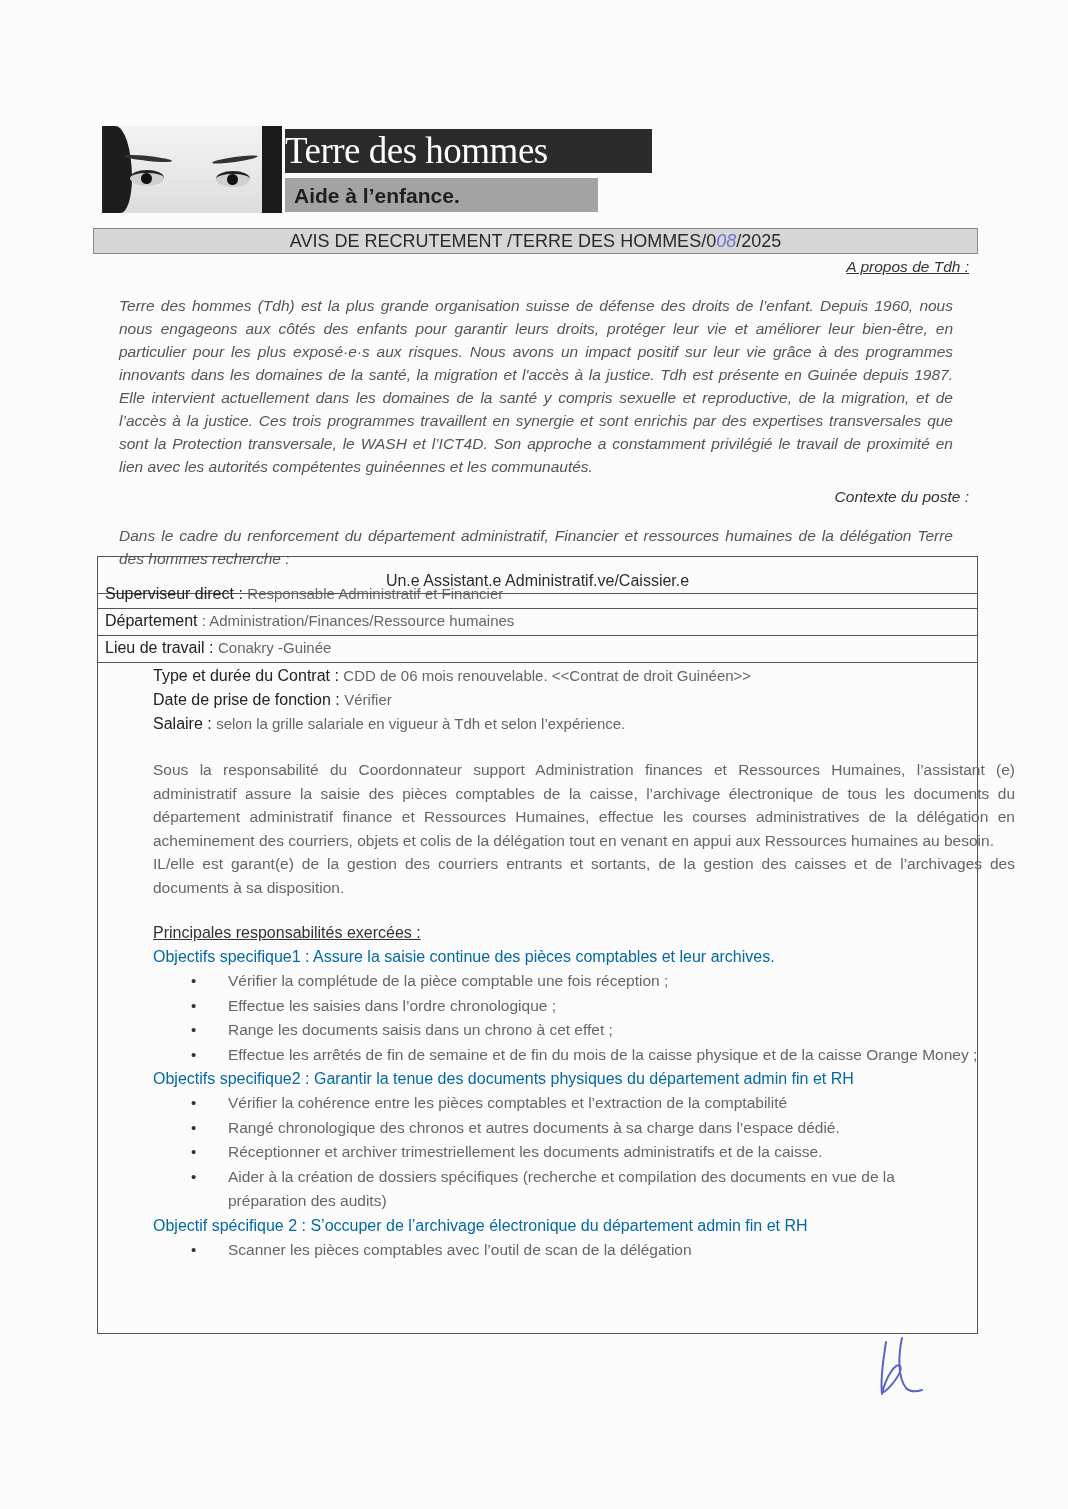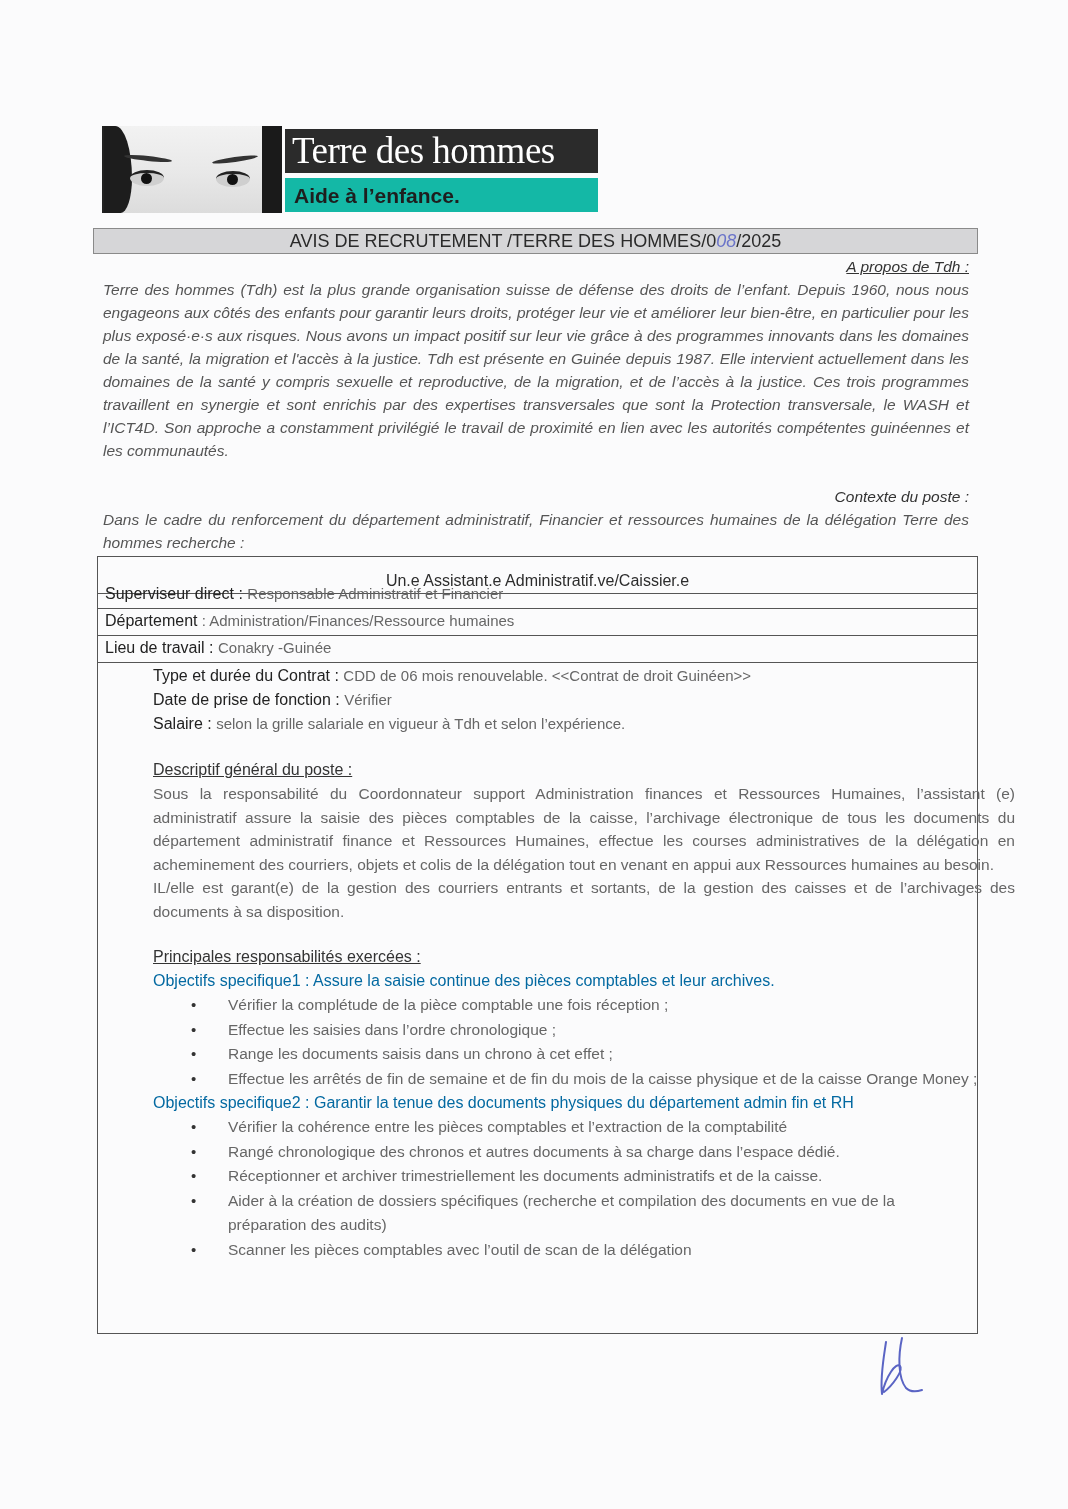--- a/index.html
+++ b/index.html
@@ -7,28 +7,28 @@
     width: 1068px; height: 1509px; background: #fbfbfc; position: relative; overflow: hidden;
     font-family: "Liberation Sans Narrow", "Liberation Sans", sans-serif; color: #2c2c2c;
   }
   .logo { position: absolute; left: 102px; top: 126px; width: 496px; height: 88px; }
   .logo-photo { position: absolute; left: 0; top: 0; width: 178px; height: 87px; background: linear-gradient(180deg,#f2f2f2 0%,#e8e8e8 55%,#dcdcdc 100%); overflow: hidden; border-left: 2px solid #222; }
   .logo-photo .hair-l { position: absolute; left: 0; top: 0; width: 28px; height: 87px; background: #1d1d1d; border-radius: 0 60% 40% 0; }
   .logo-photo .hair-r { position: absolute; right: 0; top: 0; width: 20px; height: 87px; background: #1a1a1a; }
   .logo-photo .brow { position: absolute; height: 5px; background: #333; border-radius: 50%; }
   .logo-photo .eye { position: absolute; width: 34px; height: 13px; border-radius: 50%; background: #cfcfcf; border-top: 3px solid #222; }
   .logo-photo .eye::after { content: ""; position: absolute; left: 11px; top: 0px; width: 11px; height: 11px; border-radius: 50%; background: #111; }
-  .logo-title-band { position: absolute; left: 183px; top: 3px; width: 313px; height: 44px; background: #2b2b2b; color: #fff; font-family: "Liberation Serif", serif; font-size: 37px; line-height: 44px; padding-left: 7px; box-sizing: border-box; letter-spacing: -0.5px; }
-  .logo-sub-band { position: absolute; left: 183px; top: 52px; width: 313px; height: 34px; background: #14b8a6; color: #1e1e1e; font-family: "Liberation Sans", sans-serif; font-weight: bold; font-size: 21px; line-height: 36px; padding-left: 9px; box-sizing: border-box; }
+  .logo-title-band { position: absolute; left: 183px; top: 3px; width: 367px; height: 44px; background: #2b2b2b; color: #fff; font-family: "Liberation Serif", serif; font-size: 37px; line-height: 44px; box-sizing: border-box; letter-spacing: -0.5px; }
+  .logo-sub-band { position: absolute; left: 183px; top: 52px; width: 313px; height: 34px; background: #a3a3a3; color: #1e1e1e; font-family: "Liberation Sans", sans-serif; font-weight: bold; font-size: 21px; line-height: 36px; padding-left: 9px; box-sizing: border-box; }
   .notice-bar { position: absolute; left: 93px; top: 228px; width: 885px; height: 26px; background: #d6d6d8; border: 1px solid #8a8a8a; box-sizing: border-box; text-align: center; font-size: 18px; line-height: 25px; color: #2a2a2a; }
   .notice-bar .hand { color: #6b74c9; font-style: italic; }
   .intro { position: absolute; left: 103px; width: 866px; }
   .label-it { font-style: italic; font-size: 15.5px; line-height: 22px; color: #333; text-align: right; }
   .label-it.u { text-decoration: underline; }
-  .para-it { font-style: italic; font-size: 15.5px; line-height: 23px; color: #555; text-align: justify; text-align-last: left; margin: 0; }
+  .para-it { font-style: italic; font-size: 15.5px; line-height: 23px; color: #555; text-align: justify; text-align-last: left; margin: 16px; }
   .job-box { position: absolute; left: 97px; top: 556px; width: 881px; height: 778px; border: 1px solid #555; box-sizing: border-box; }
   .row { position: absolute; left: 0; width: 100%; border-bottom: 1px solid #555; box-sizing: border-box; font-size: 16px; line-height: 24px; padding-left: 7px; }
   .row.title { top: 12px; height: 25px; text-align: center; padding-left: 0; }
   .row .k { color: #222; }
   .row .v { color: #666; font-size: 15px; }
   .body-block { position: absolute; left: 7px; width: 862px; }
   .line { font-size: 16px; line-height: 24px; }
   .line .k { color: #222; }
   .line .v { color: #666; font-size: 15px; }
   .sec-head { font-size: 16px; line-height: 24px; text-decoration: underline; color: #333; }
@@ -86,21 +86,20 @@
       <span class="k">Type et durée du Contrat</span><span class="k"> : </span><span class="v">CDD de 06 mois renouvelable. &lt;&lt;Contrat de droit Guinéen&gt;&gt;</span>
     </div>
     <div class="line">
       <span class="k">Date de prise de fonction</span><span class="k"> : </span><span class="v">Vérifier</span>
     </div>
     <div class="line">
       <span class="k">Salaire</span><span class="k"> : </span><span class="v">selon la grille salariale en vigueur à Tdh et selon l’expérience.</span>
     </div>
 
     <div style="height:22px;"></div>
-    <div class="sec-head">Descriptif général du poste :</div>
     <p class="para">Sous la responsabilité du Coordonnateur support Administration finances et Ressources Humaines, l’assistant (e) administratif assure la saisie des pièces comptables de la caisse, l’archivage électronique de tous les documents du département administratif finance et Ressources Humaines, effectue les courses administratives de la délégation en acheminement des courriers, objets et colis de la délégation tout en venant en appui aux Ressources humaines au besoin.</p>
     <p class="para"> IL/elle est garant(e) de la gestion des courriers entrants et sortants, de la gestion des caisses et de l’archivages des documents à sa disposition.</p>
 
     <div style="height:22px;"></div>
     <div class="sec-head">Principales responsabilités exercées :</div>
 
     <div>
       <div class="obj">Objectifs specifique1 :  Assure la saisie continue des pièces comptables et leur archives.</div>
       <ul class="bul">
         <li>Vérifier la complétude de la pièce comptable une fois réception ;</li>
@@ -112,20 +111,21 @@
     <div>
       <div class="obj">Objectifs specifique2 :  Garantir la tenue des documents physiques du département admin fin et RH</div>
       <ul class="bul">
         <li>Vérifier la cohérence entre les pièces comptables et l’extraction de la comptabilité</li>
         <li>Rangé chronologique des chronos et autres documents à sa charge dans l’espace dédié.</li>
         <li>Réceptionner et archiver trimestriellement les documents administratifs et de la caisse.</li>
         <li style="padding-right:40px;">Aider à la création de dossiers spécifiques (recherche et compilation des documents en vue de la préparation des audits)</li>
       </ul>
     </div>
     <div>
+      <div class="obj">Objectif spécifique 2 : S’occuper de l’archivage électronique du département admin fin et RH</div>
       <ul class="bul">
         <li>Scanner les pièces comptables avec l’outil de scan de la délégation</li>
       </ul>
     </div>
   </div>
 </div>
 
 <svg class="signature" viewBox="0 0 60 62">
   <path d="M10 58 C 8 40, 12 20, 14 6 M10 58 C 14 40, 24 26, 28 30 C 32 34, 20 50, 12 56" fill="none" stroke="#5a64c4" stroke-width="2" stroke-linecap="round"></path>
   <path d="M30 2 C 26 20, 26 42, 34 52 C 38 56, 44 56, 50 54" fill="none" stroke="#5a64c4" stroke-width="2" stroke-linecap="round"></path>

